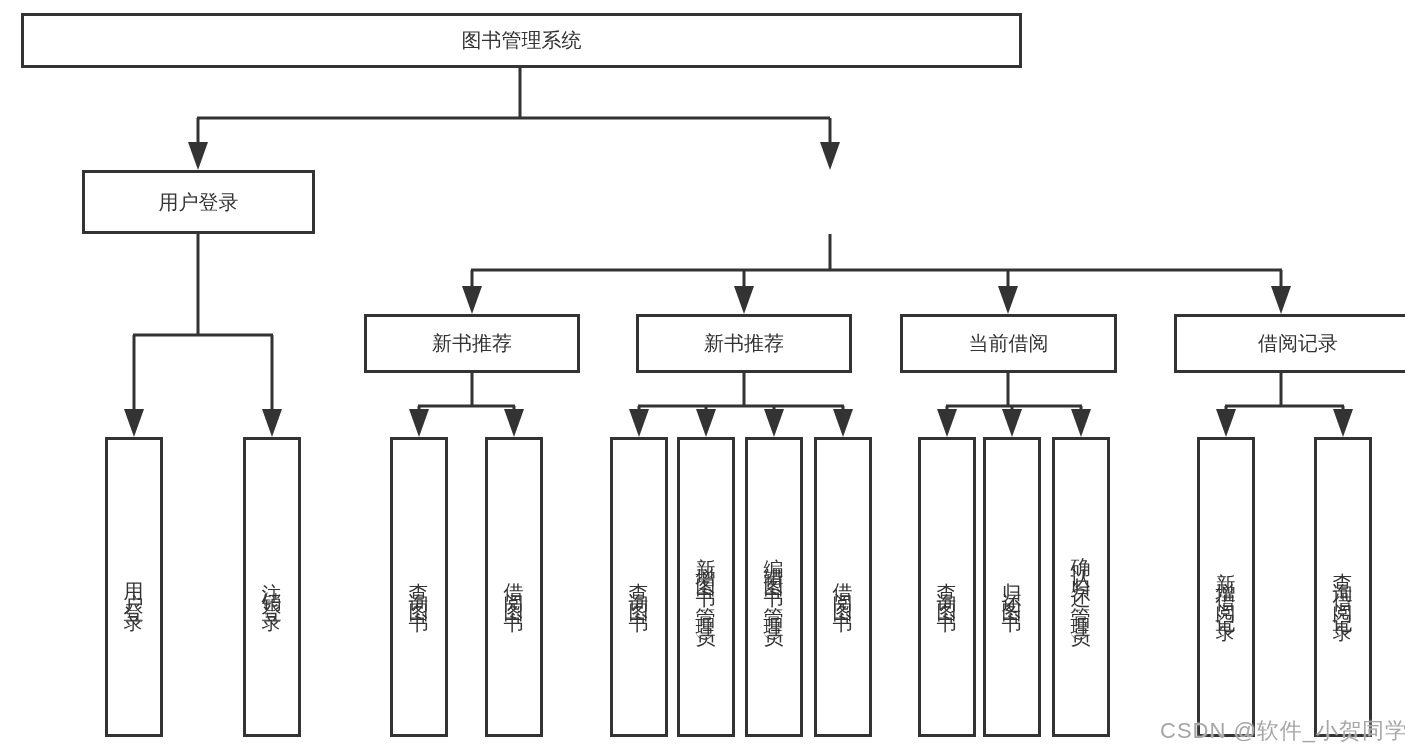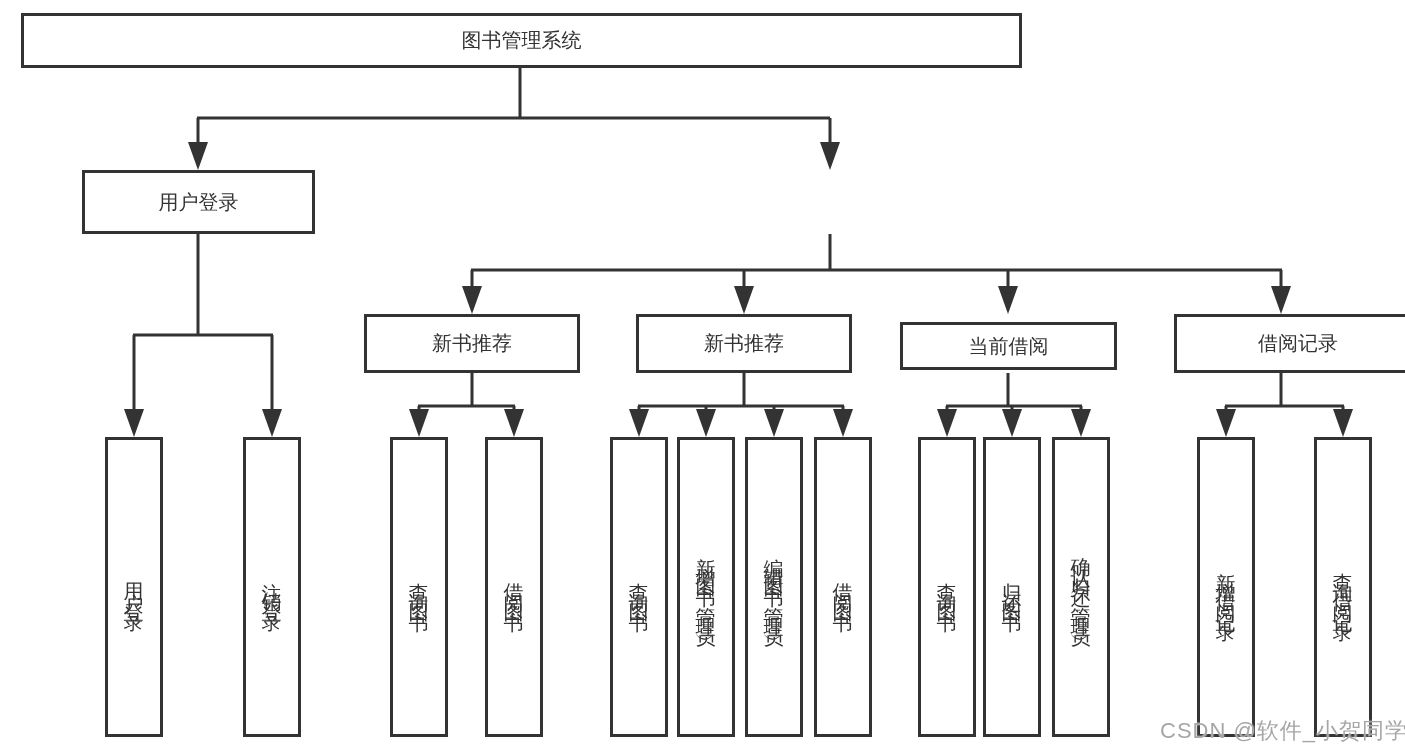--- a/index.html
+++ b/index.html
@@ -29,21 +29,21 @@
     text-orientation: mixed;
     letter-spacing: 10px;
     line-height: 1;
   }
   
   #n-root           { left: 21px;   top: 13px;  width: 1001px; height: 55px; }
   #n-user-login     { left: 82px;   top: 170px; width: 233px;  height: 64px; }
   #n-book-mgmt      { left: 712px;  top: 170px; width: 236px;  height: 64px; }
   #n-new-book-rec   { left: 364px;  top: 314px; width: 216px;  height: 59px; }
   #n-book-borrow    { left: 636px;  top: 314px; width: 216px;  height: 59px; }
-  #n-current-borrow { left: 900px;  top: 322px; width: 217px;  height: 48px; }
+  #n-current-borrow { left: 900px;  top: 314px; width: 217px;  height: 59px; }
   #n-borrow-record  { left: 1174px; top: 314px; width: 248px;  height: 59px; }
   
   .vbox { top: 437px; width: 58px; height: 300px; }
   #n-leaf-a1 { left: 105px; }
   #n-leaf-a2 { left: 243px; }
   #n-leaf-b1 { left: 390px; }
   #n-leaf-b2 { left: 485px; }
   #n-leaf-c1 { left: 610px; }
   #n-leaf-c2 { left: 677px; }
   #n-leaf-c3 { left: 745px; }

